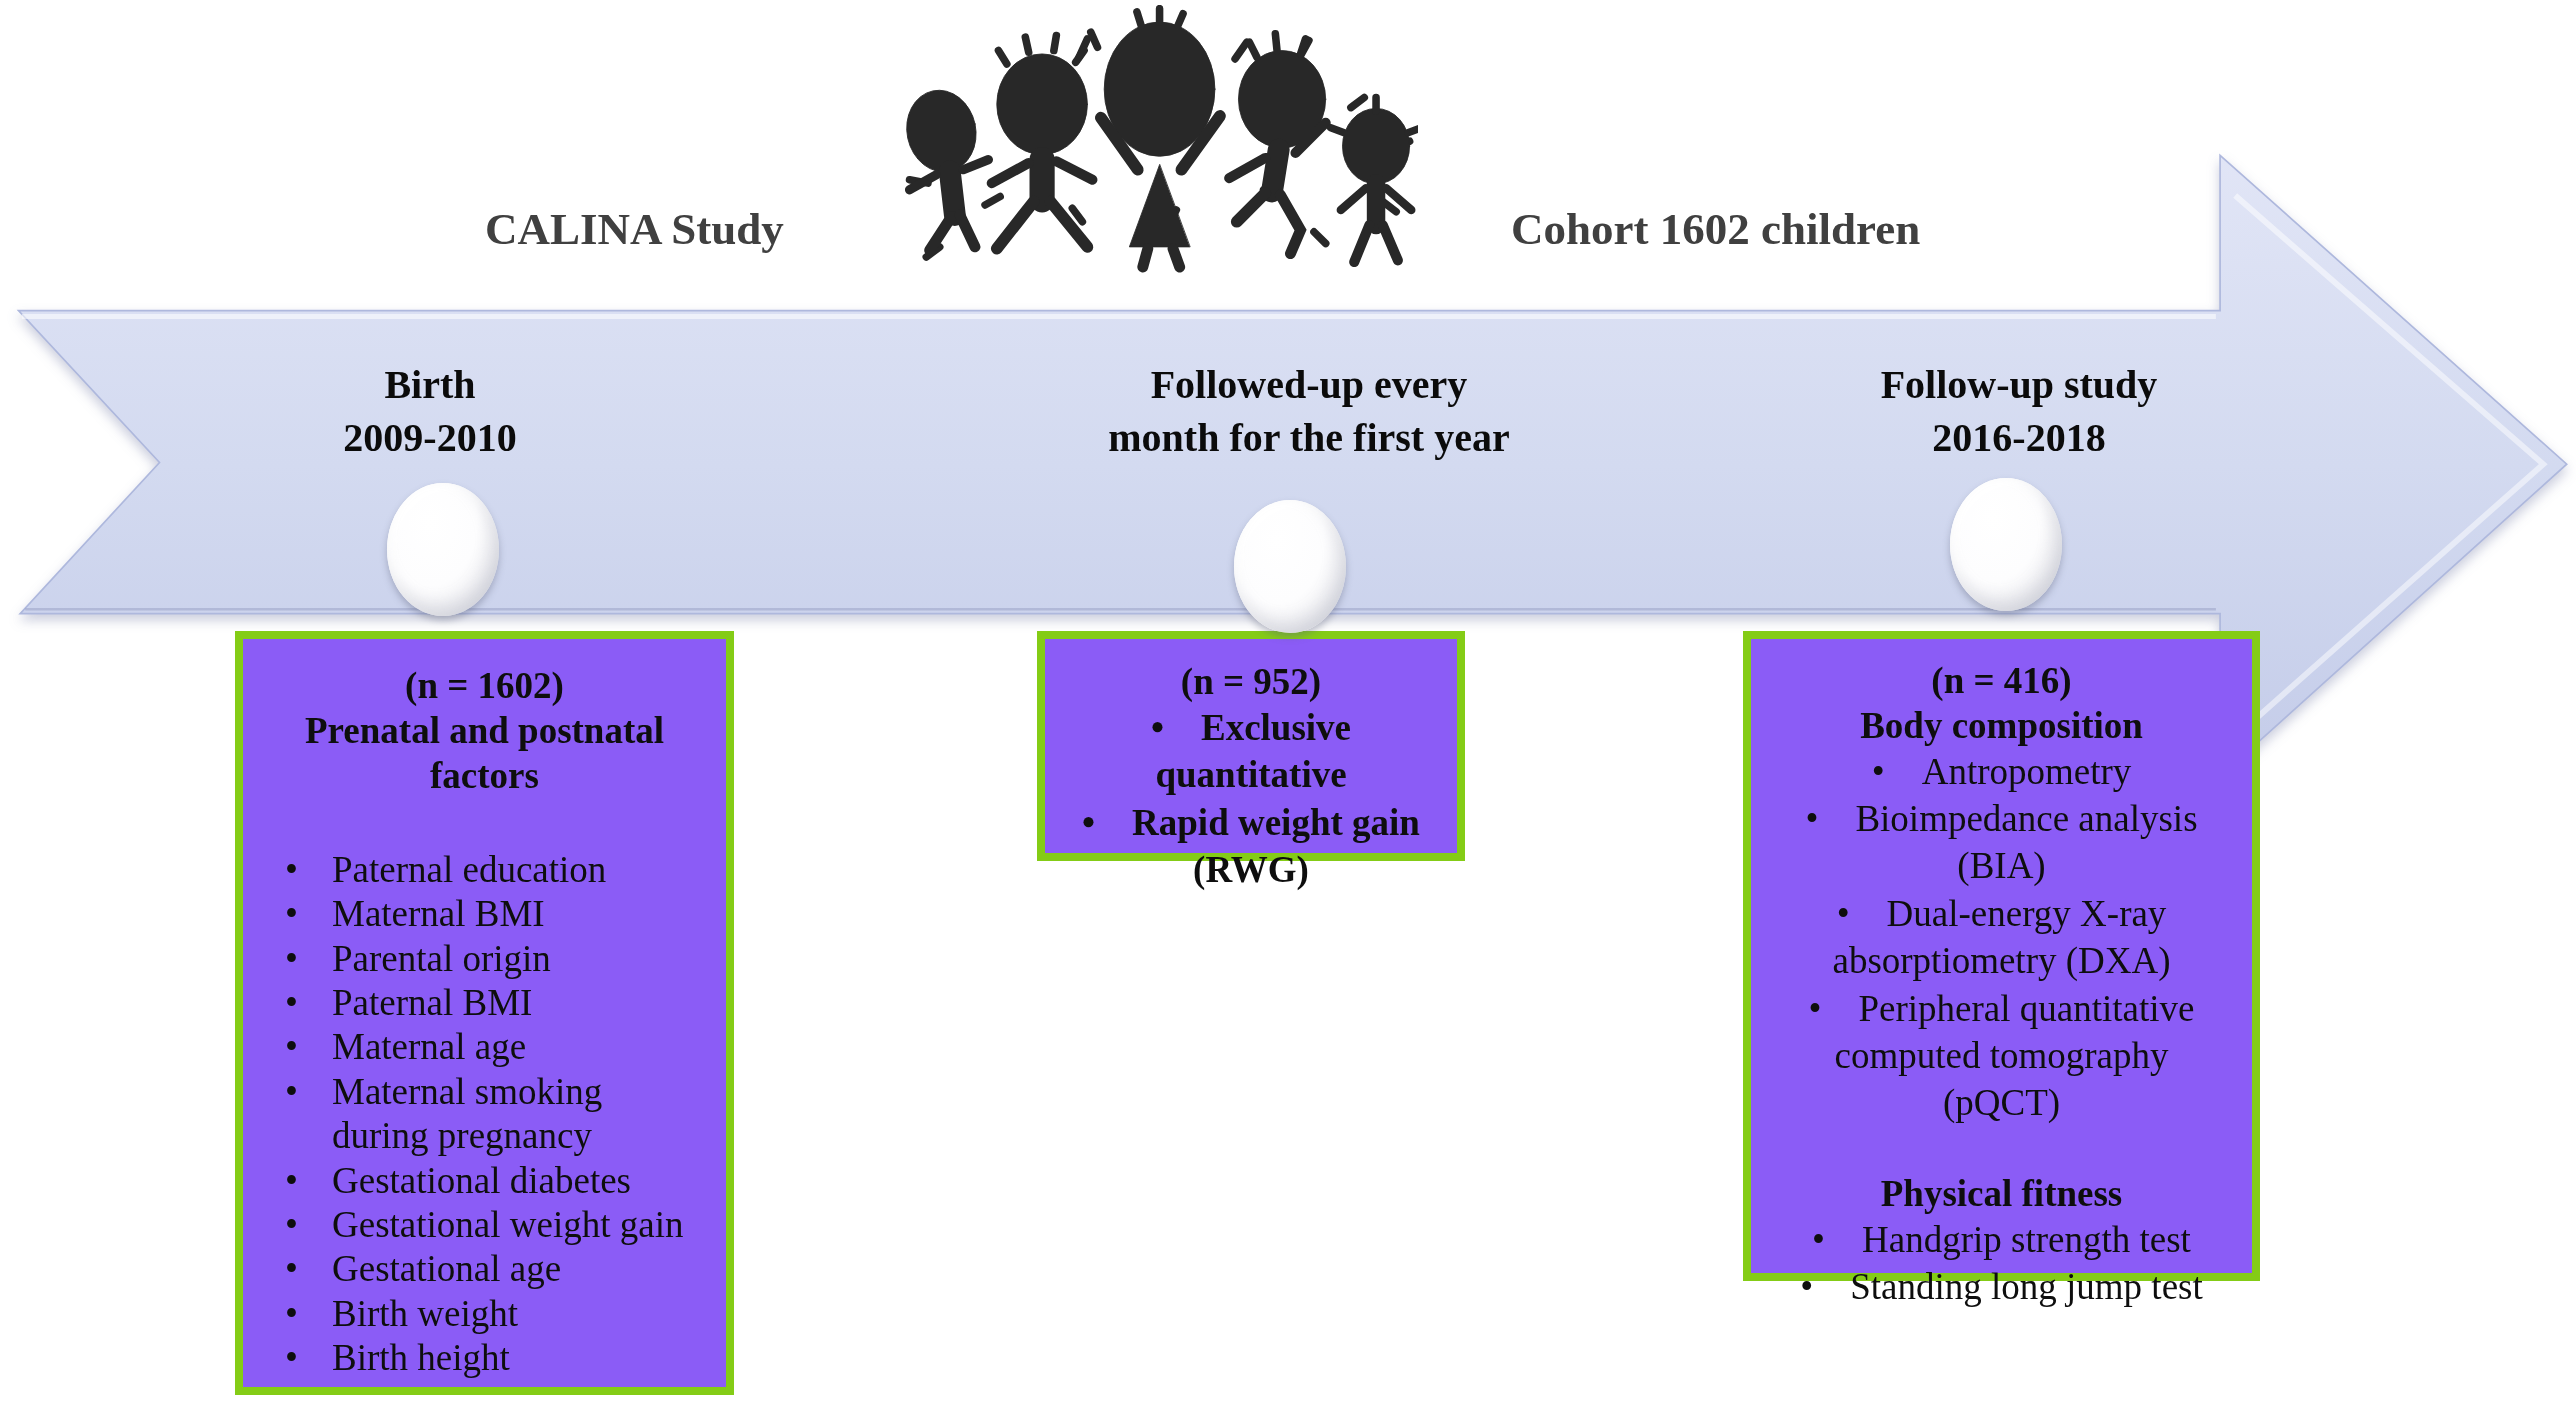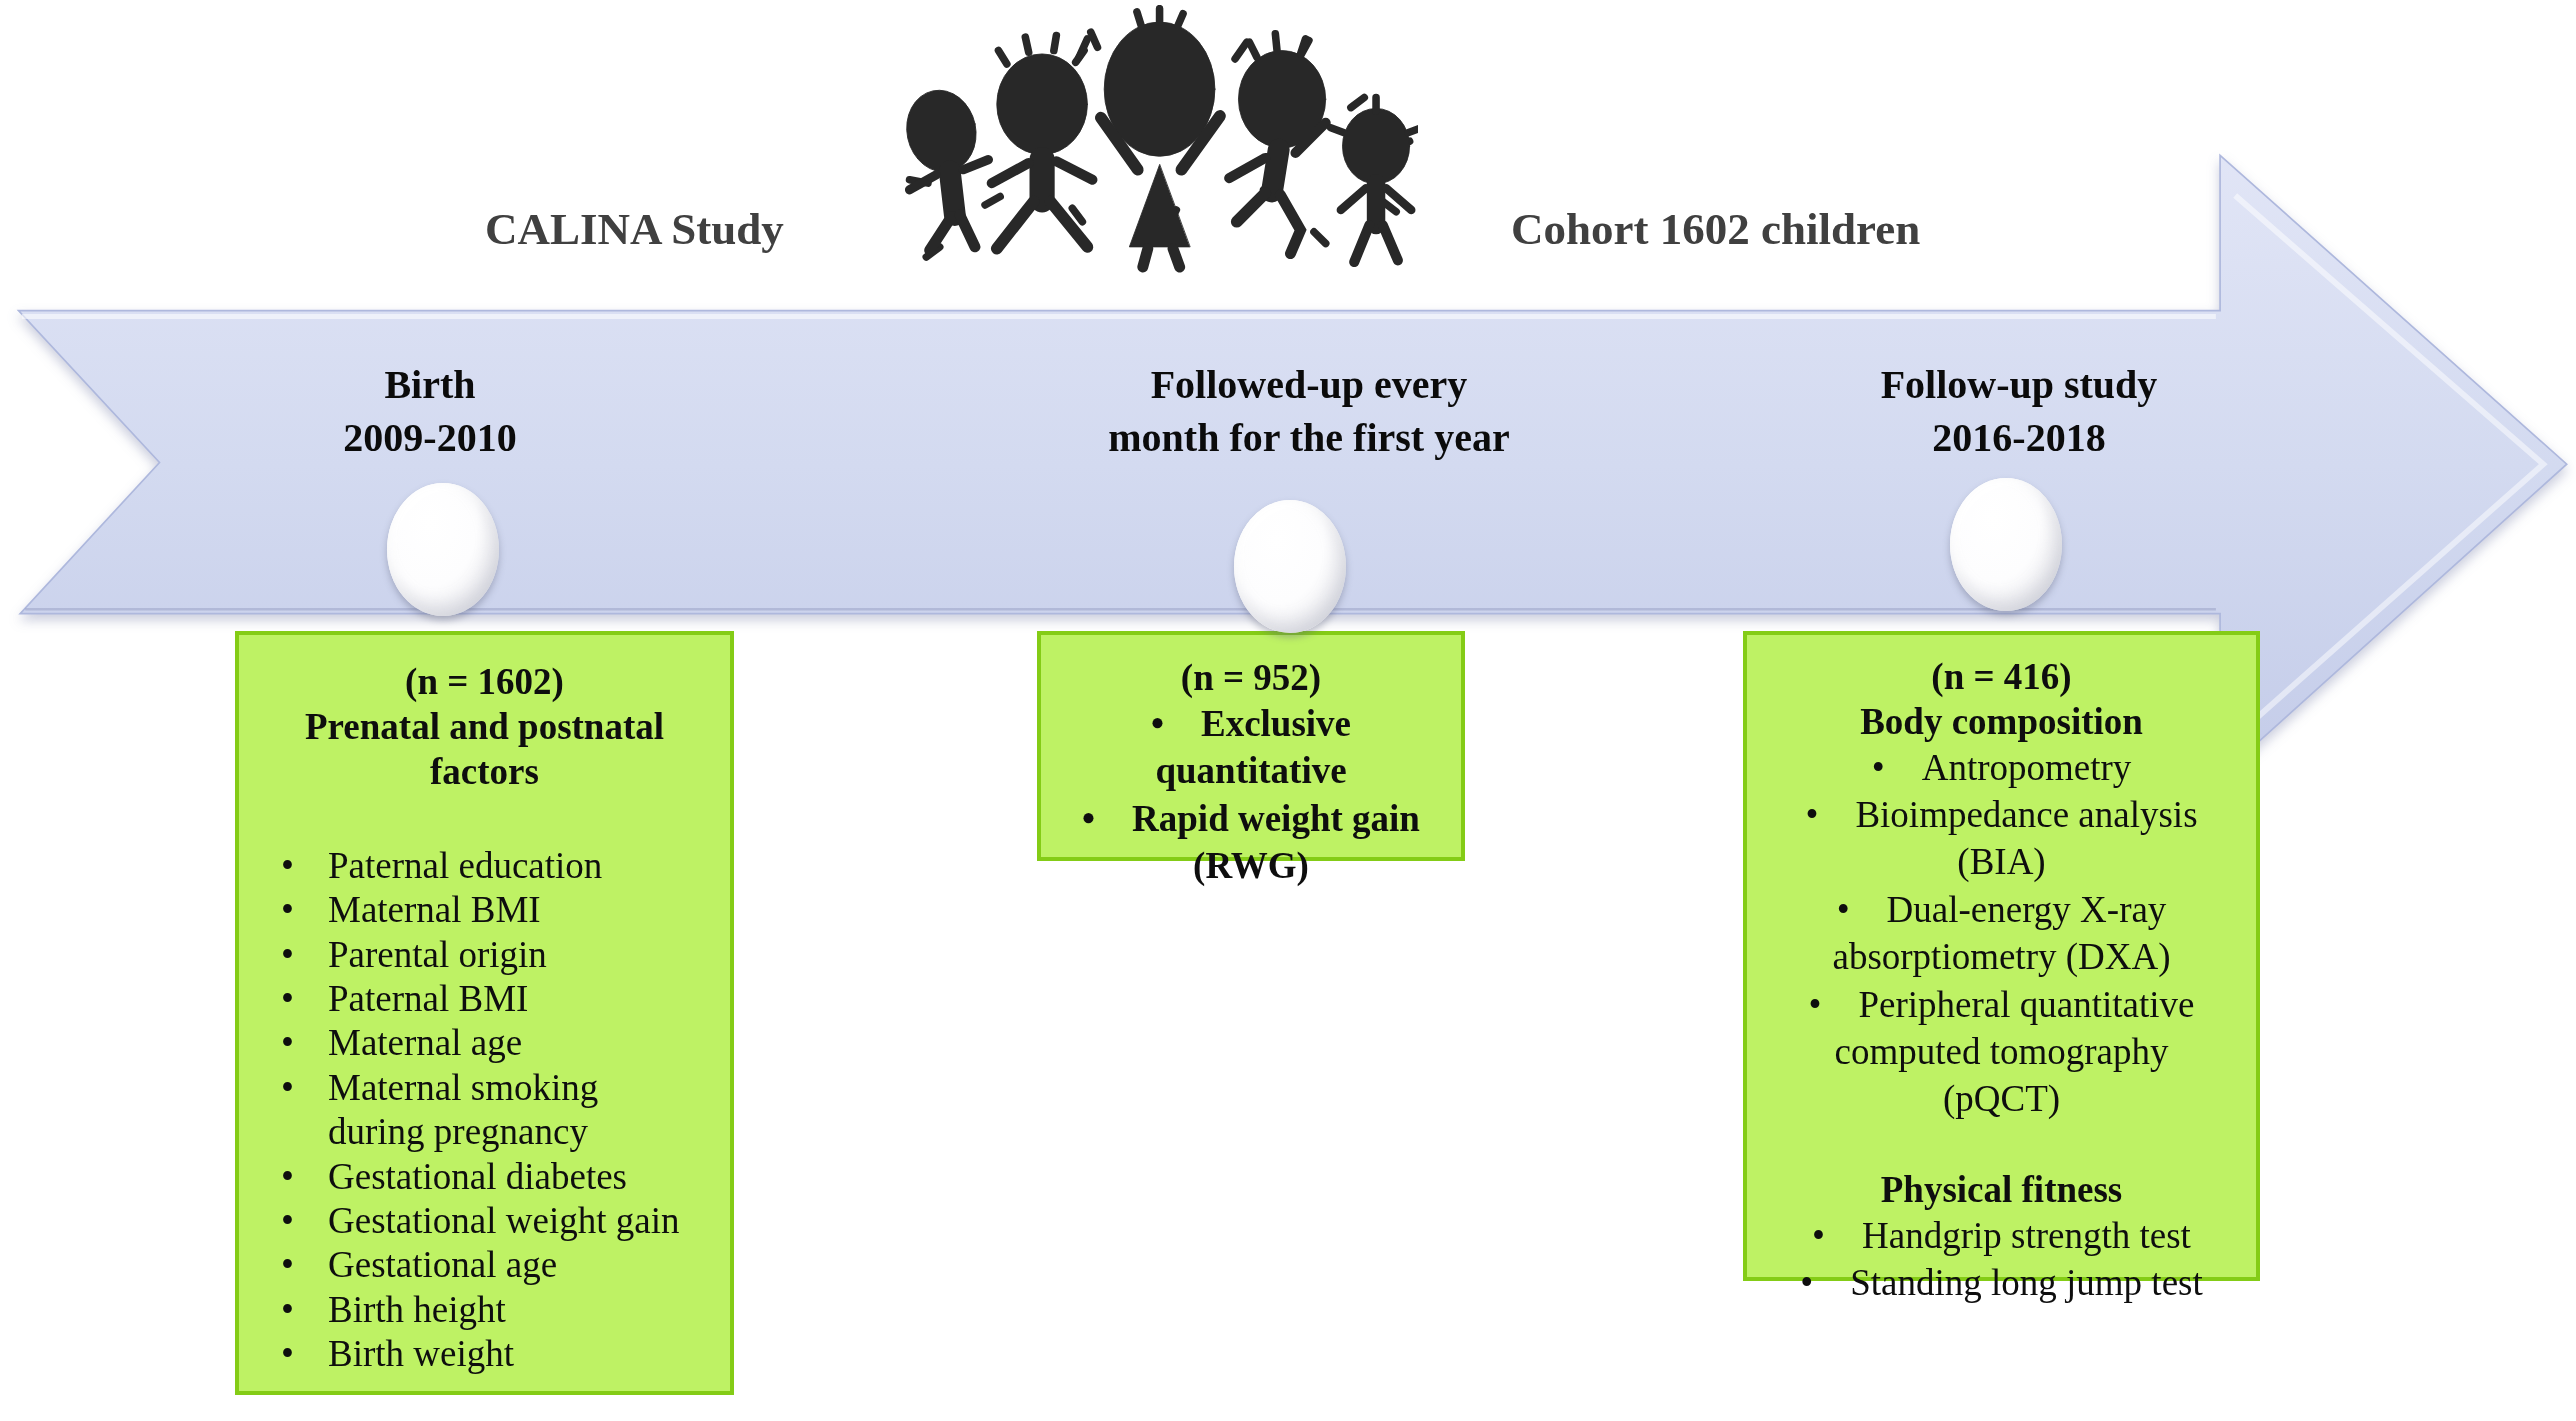--- a/index.html
+++ b/index.html
@@ -56,22 +56,22 @@
   }
   #sphere-1 { left: 387px;  top: 483px; }
   #sphere-2 { left: 1234px; top: 500px; }
   #sphere-3 { left: 1950px; top: 478px; }
 
   
   .detail-box {
     position: absolute;
     z-index: 3;
     box-sizing: border-box;
-    background: #bef264;
-    border: 4px solid #84cc16;
+    background: #8b5cf6;
+    border: 8px solid #84cc16;
     font-size: 37px;
     line-height: 1.22;
   }
   #box-1 { left: 235px;  top: 631px; width: 499px; height: 764px; padding: 23.5px 17px; }
   #box-2 { left: 1037px; top: 631px; width: 428px; height: 230px; padding: 20px 11.8px; }
   #box-3 { left: 1743px; top: 631px; width: 517px; height: 650px; padding: 18.5px 11.8px; }
 
   .n-label { text-align: center; font-weight: bold; }
   .box-heading { text-align: center; font-weight: bold; }
 
@@ -242,25 +242,25 @@
         </li>
       <li>
         <div>Gestational weight gain</div>
           <div></div>
         </li>
       <li>
         <div>Gestational age</div>
           <div></div>
         </li>
       <li>
+        <div>Birth weight</div>
+          <div></div>
+        </li>
+      <li>
         <div>Birth height</div>
-          <div></div>
-        </li>
-      <li>
-        <div>Birth weight</div>
           <div></div>
         </li>
     </ul>
   </div>
 
   <div id="box-2" class="detail-box centered-content bold-text">
     <div class="n-label">(n = 952)</div>
     <div class="c-item">
       <div class="c-line"><span class="bullet-inline"></span><span>Exclusive quantitative</span></div>
     </div>

